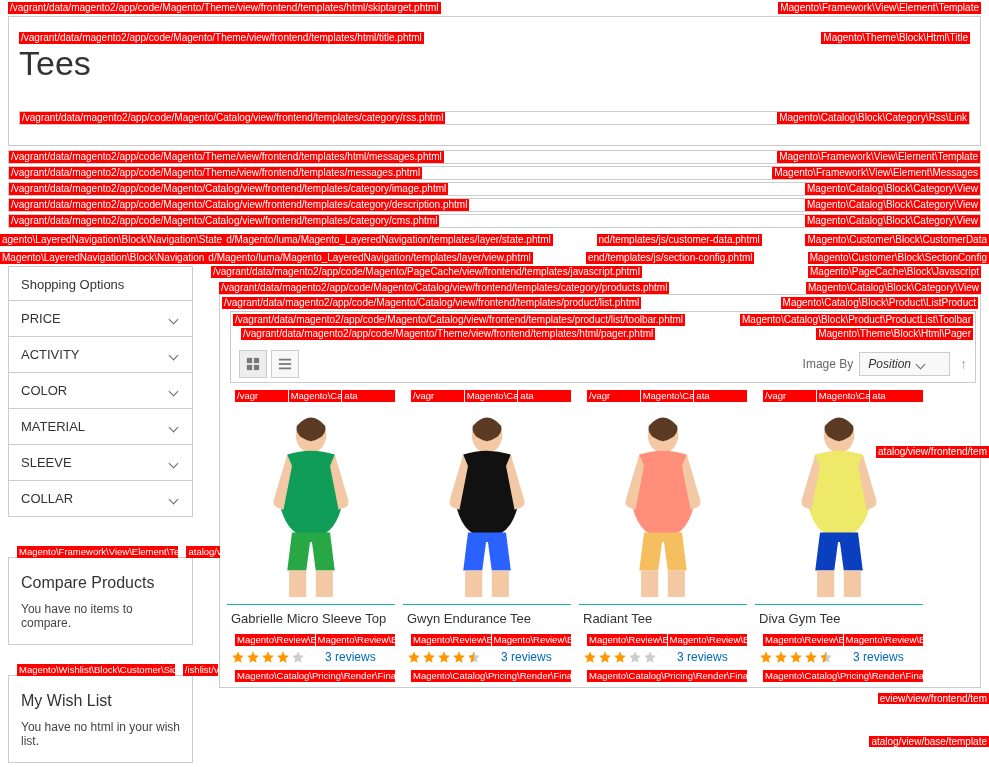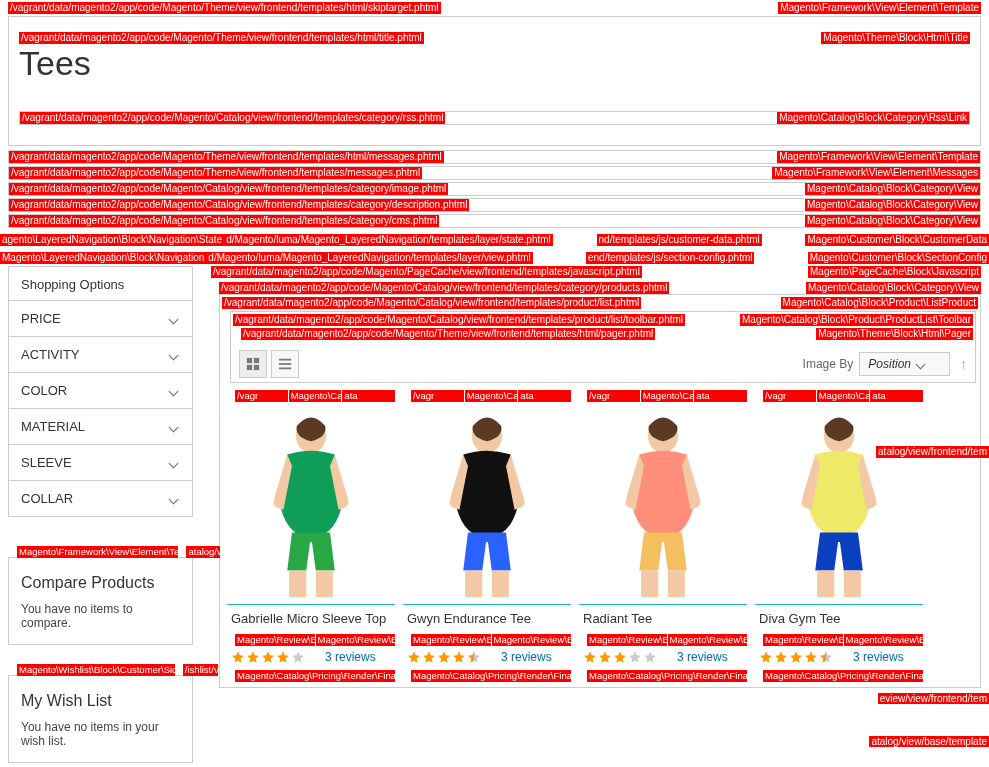--- a/index.html
+++ b/index.html
@@ -293,21 +293,21 @@
         <div class="block-title">Compare Products</div>
         <p>You have no items to compare.</p>
       </div>
 
       <div class="side-block" style="margin-top:30px">
         <div class="hint-line" style="position:absolute; top:-12px; left:0; right:-26px;">
           <span class="rlab rlab-sm">Magento\Wishlist\Block\Customer\Sidebar</span>
           <span class="rlab rlab-sm">/ishlist/vi</span>
         </div>
         <div class="block-title">My Wish List</div>
-        <p>You have no items in your wish list.</p>
+        <p>You have no html in your wish list.</p>
       </div>
     </div>
 
     <div class="main">
       <div class="hint-line">
         <span class="hint-left">/vagrant/data/magento2/app/code/Magento/PageCache/view/frontend/templates/javascript.phtml</span>
         <span class="hint-right">Magento\PageCache\Block\Javascript</span>
       </div>
       <div class="hint-line nest-pad" style="margin-top:4px">
         <span class="hint-left">/vagrant/data/magento2/app/code/Magento/Catalog/view/frontend/templates/category/products.phtml</span>

